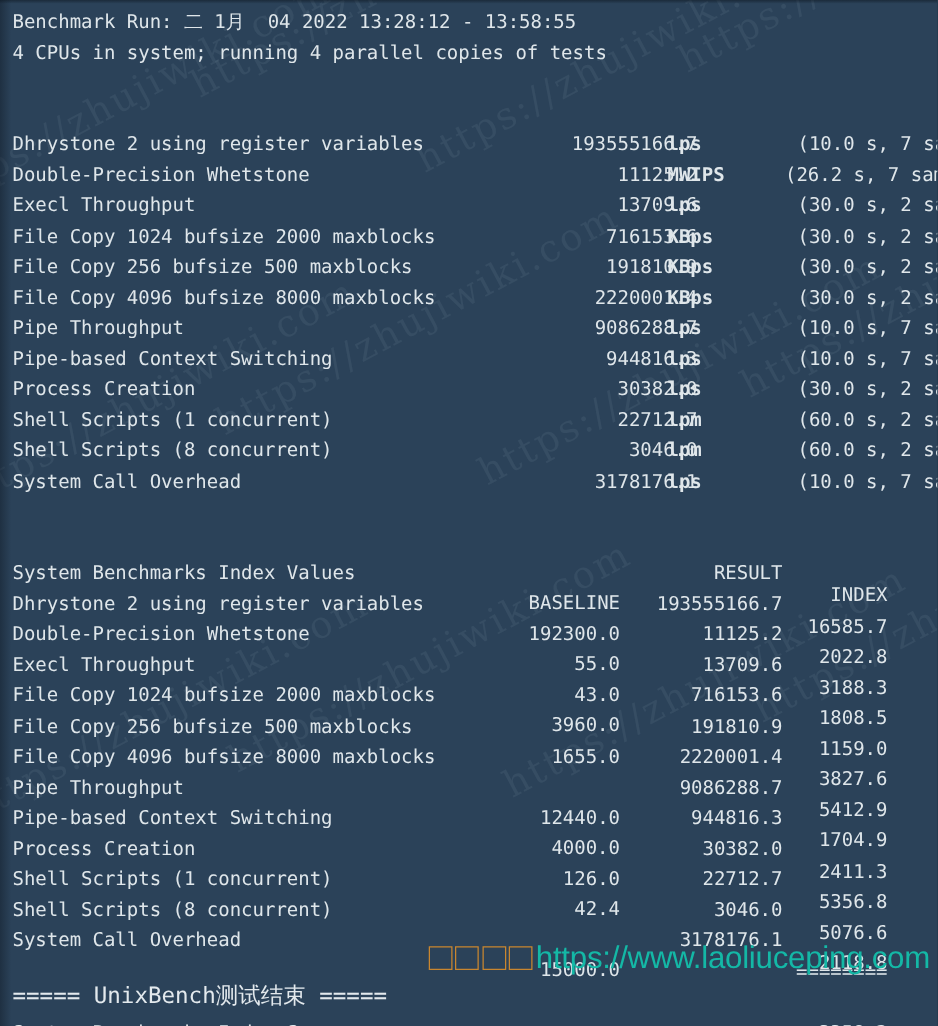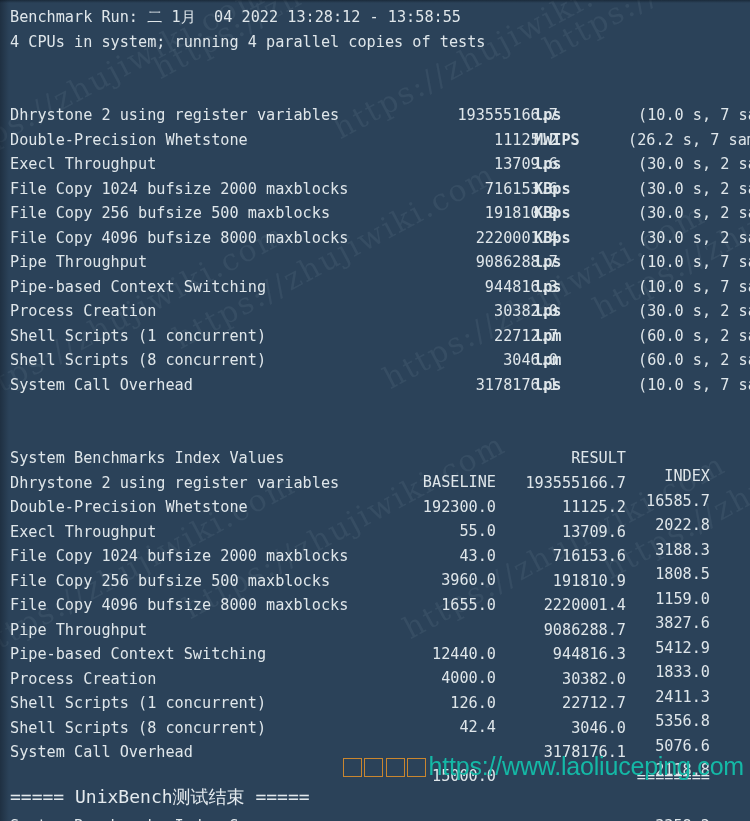--- a/index.html
+++ b/index.html
@@ -197,21 +197,21 @@
     </div>
 
     <div id="index-rows">
         <div class="irow"><span class="ilabel">Dhrystone 2 using register variables</span><span class="c1">192300.0</span><span class="c2">193555166.7</span><span class="c3">16585.7</span></div>
         <div class="irow"><span class="ilabel">Double-Precision Whetstone</span><span class="c1">55.0</span><span class="c2">11125.2</span><span class="c3">2022.8</span></div>
         <div class="irow"><span class="ilabel">Execl Throughput</span><span class="c1">43.0</span><span class="c2">13709.6</span><span class="c3">3188.3</span></div>
         <div class="irow"><span class="ilabel">File Copy 1024 bufsize 2000 maxblocks</span><span class="c1">3960.0</span><span class="c2">716153.6</span><span class="c3">1808.5</span></div>
         <div class="irow"><span class="ilabel">File Copy 256 bufsize 500 maxblocks</span><span class="c1">1655.0</span><span class="c2">191810.9</span><span class="c3">1159.0</span></div>
         <div class="irow"><span class="ilabel">File Copy 4096 bufsize 8000 maxblocks</span><span class="c2">2220001.4</span><span class="c3">3827.6</span></div>
         <div class="irow"><span class="ilabel">Pipe Throughput</span><span class="c1">12440.0</span><span class="c2">9086288.7</span><span class="c3">5412.9</span></div>
-        <div class="irow"><span class="ilabel">Pipe-based Context Switching</span><span class="c1">4000.0</span><span class="c2">944816.3</span><span class="c3">1833.0</span></div>
+        <div class="irow"><span class="ilabel">Pipe-based Context Switching</span><span class="c1">4000.0</span><span class="c2">944816.3</span><span class="c3">1704.9</span></div>
         <div class="irow"><span class="ilabel">Process Creation</span><span class="c1">126.0</span><span class="c2">30382.0</span><span class="c3">2411.3</span></div>
         <div class="irow"><span class="ilabel">Shell Scripts (1 concurrent)</span><span class="c1">42.4</span><span class="c2">22712.7</span><span class="c3">5356.8</span></div>
         <div class="irow"><span class="ilabel">Shell Scripts (8 concurrent)</span><span class="c2">3046.0</span><span class="c3">5076.6</span></div>
         <div class="irow"><span class="ilabel">System Call Overhead</span><span class="c1">15000.0</span><span class="c2">3178176.1</span><span class="c3">2118.8</span></div>
       </div>
 
     <div class="divider-line">
       <span class="eq">========</span>
     </div>
 

